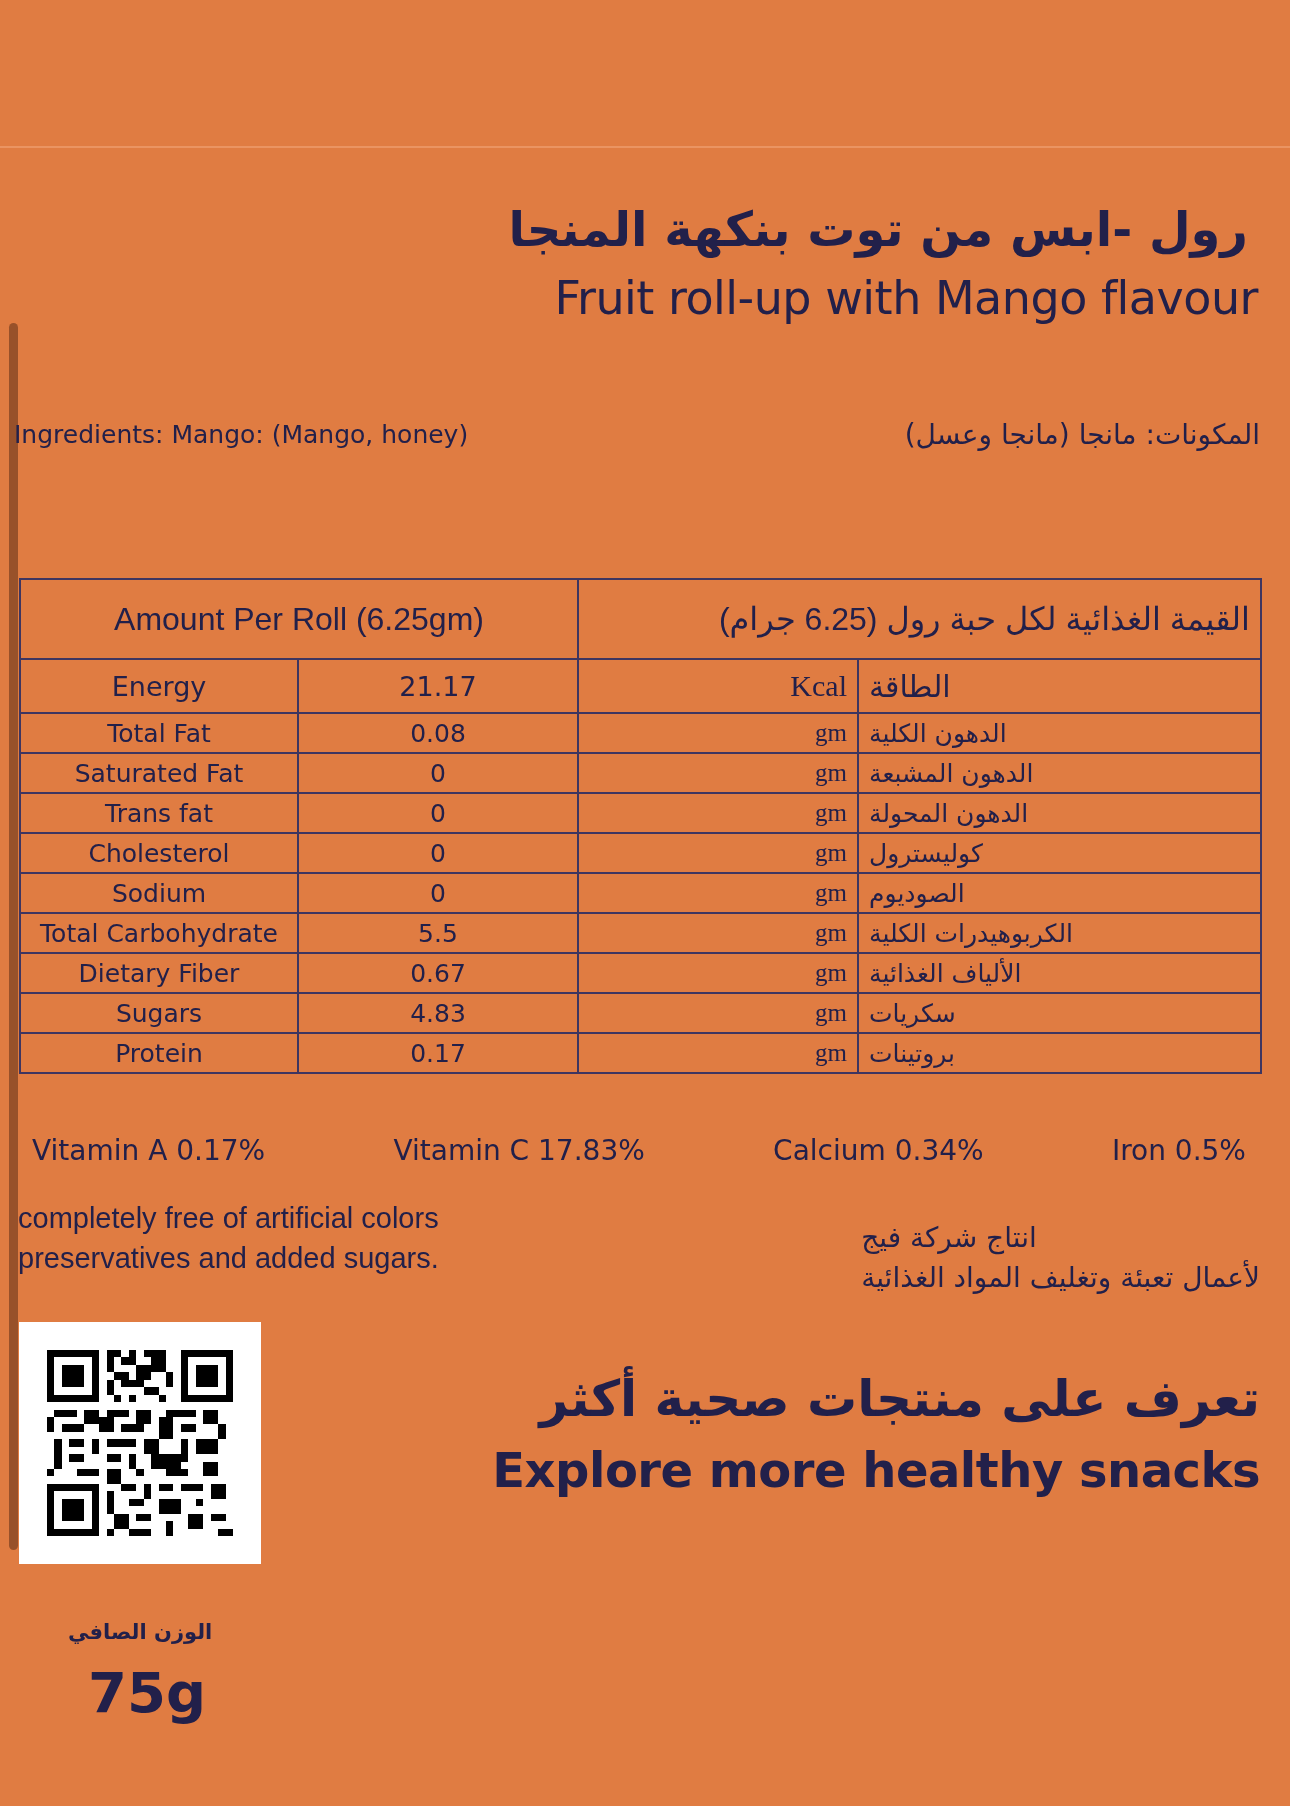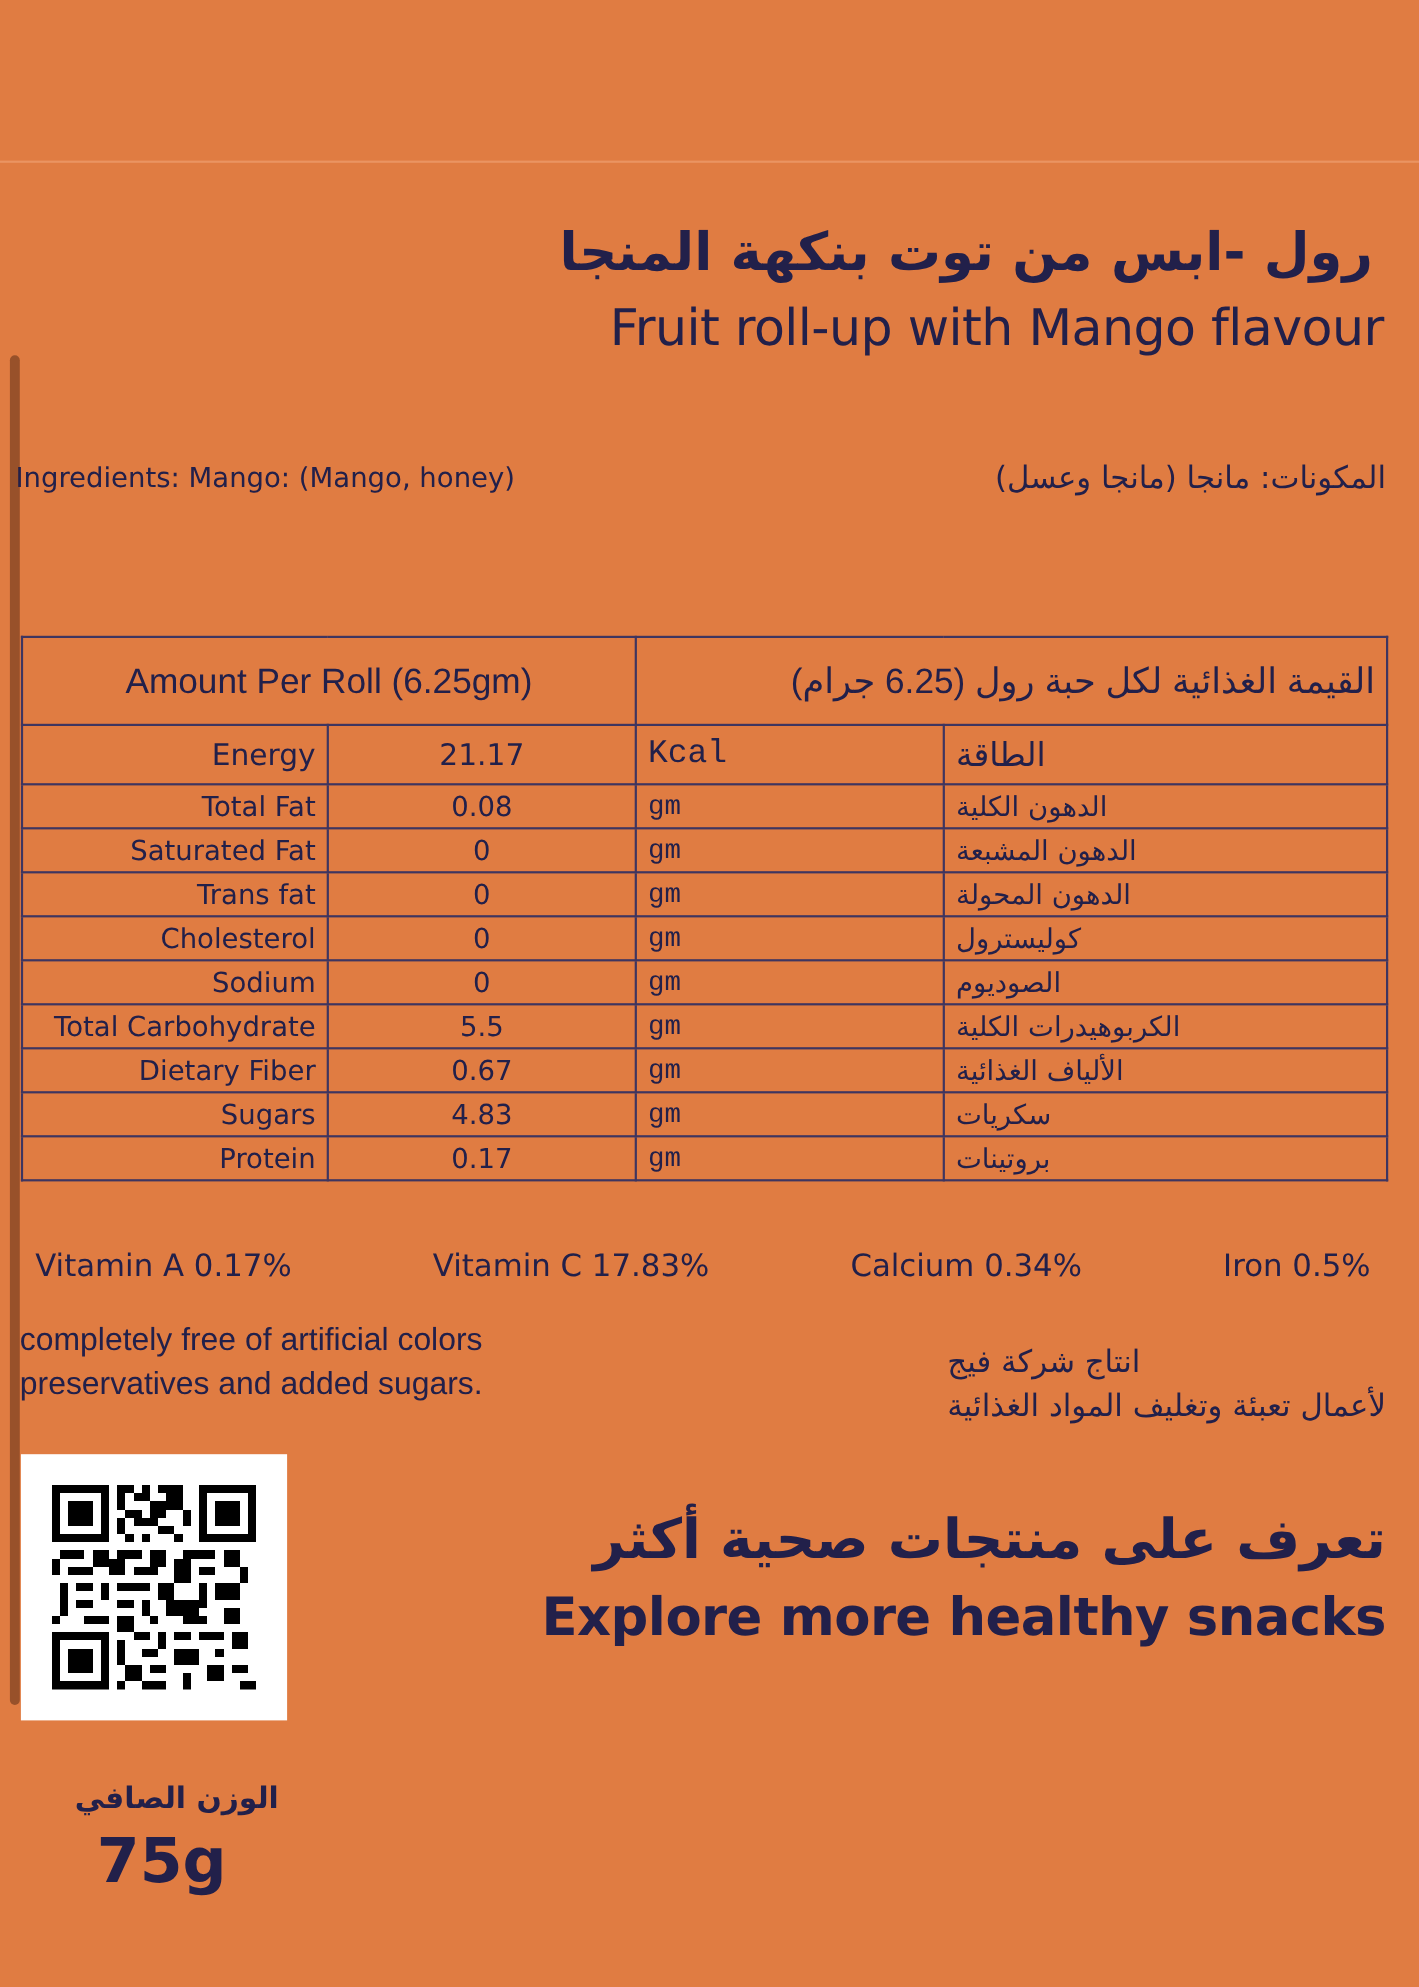--- a/index.html
+++ b/index.html
@@ -81,23 +81,23 @@
     height: 40px;
     box-sizing: border-box;
   }
   .nutrition-table .head-row td {
     height: 80px;
     font-family: "Liberation Sans", sans-serif;
     font-size: 32px;
   }
   .head-en { text-align: center; }
   .head-ar { text-align: right; direction: rtl; }
-  .c-name { width: 278px; text-align: right; }
+  .c-name { width: 278px; text-align: center; }
   .c-val { width: 280px; text-align: center; }
-  .c-unit { width: 280px; text-align: left; font-family: Liberation Mono, monospace; }
+  .c-unit { width: 280px; text-align: right; font-family: Liberation Serif, serif; }
   .c-ar { text-align: left; direction: rtl; font-size: 23px; }
   .energy-row td { height: 54px; font-size: 27px; }
   .energy-row .c-unit { font-size: 30px; }
   .energy-row .c-ar { font-size: 30px; }
   .vitamins {
     position: absolute;
     left: 32px; top: 1134px;
     width: 1214px;
     display: flex;
     justify-content: space-between;
@@ -147,21 +147,21 @@
     right: 30px; top: 1442px;
     font-weight: bold;
     font-size: 48px;
     white-space: nowrap;
     letter-spacing: -0.5px;
   }
   .net-weight-label {
     position: absolute;
     left: 68px; top: 1620px;
     font-weight: bold;
-    font-size: 27px;
+    font-size: 21px;
     direction: rtl;
     white-space: nowrap;
   }
   .net-weight-value {
     position: absolute;
     left: 88px; top: 1660px;
     font-weight: bold;
     font-size: 56px;
     white-space: nowrap;
   }

